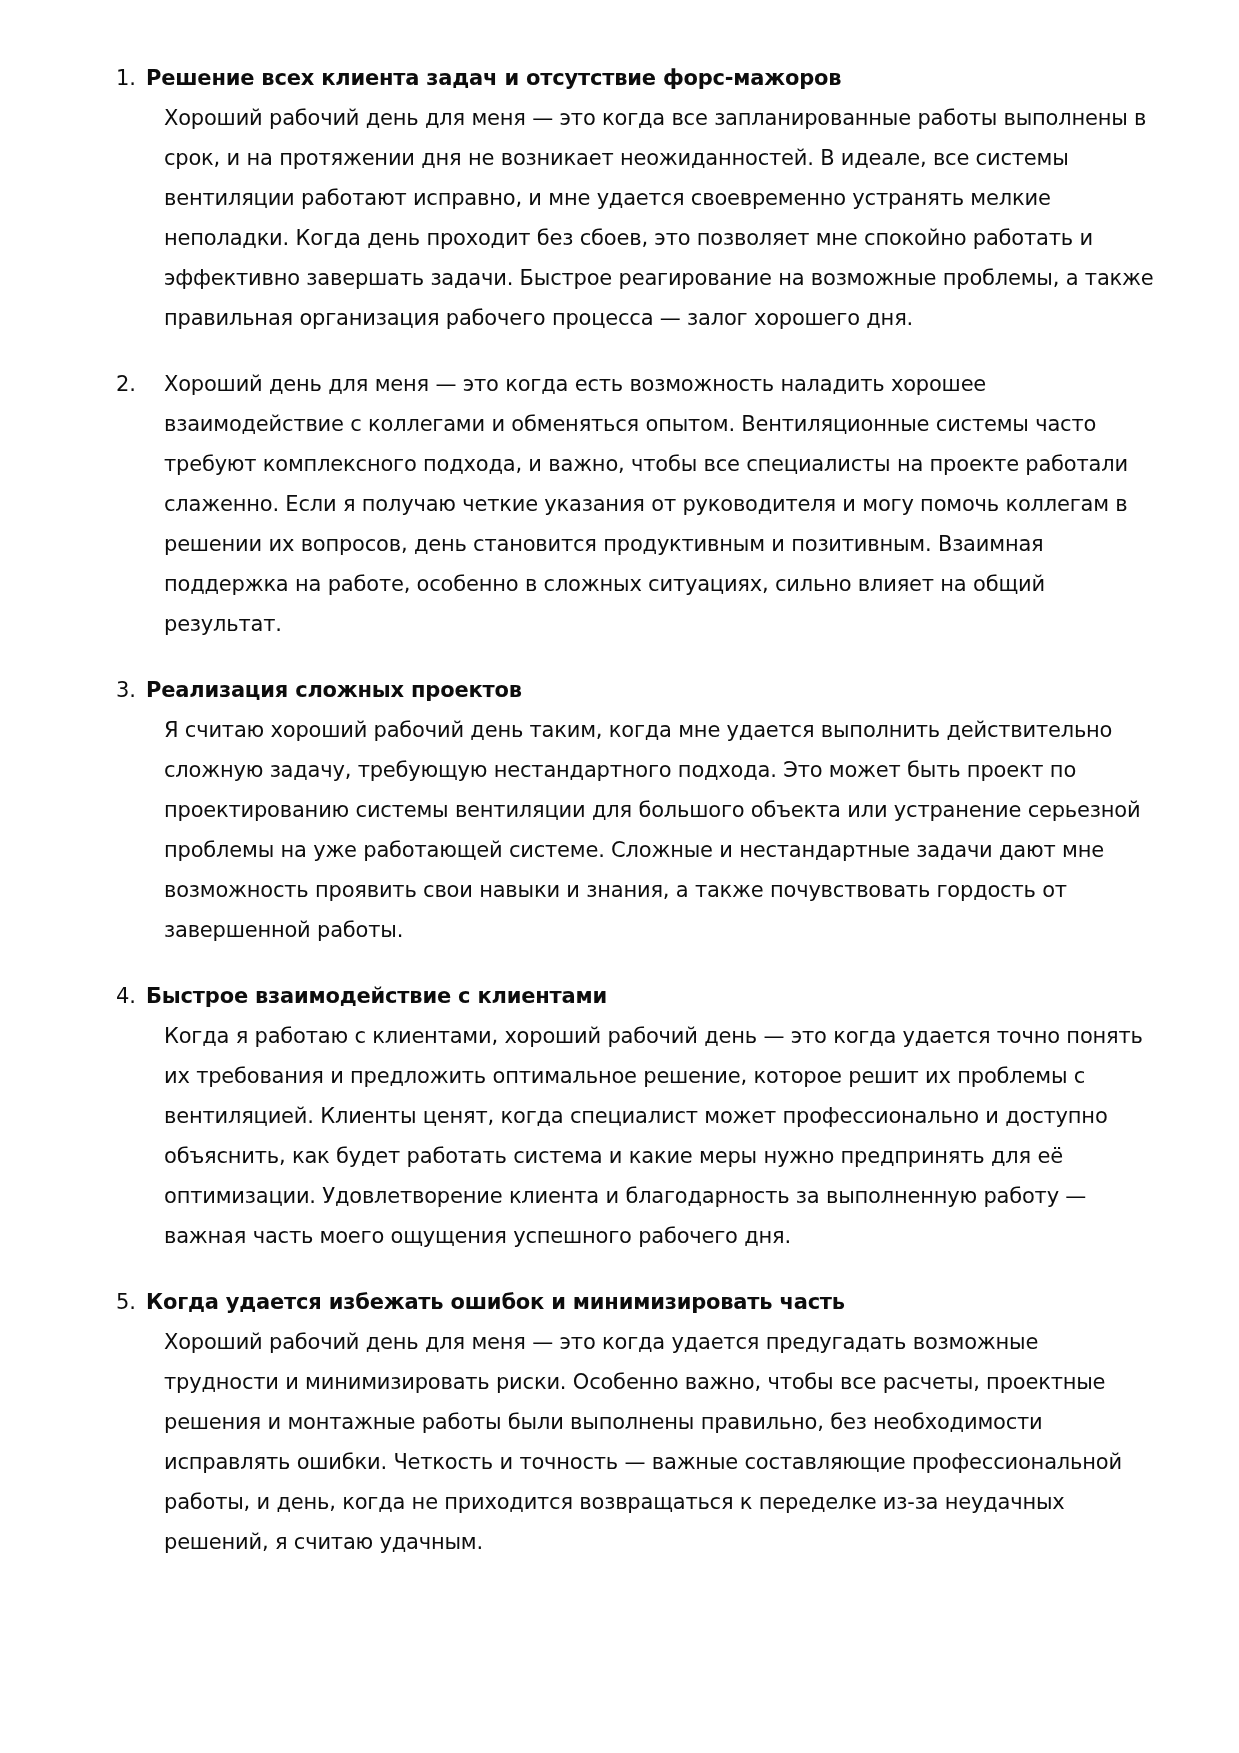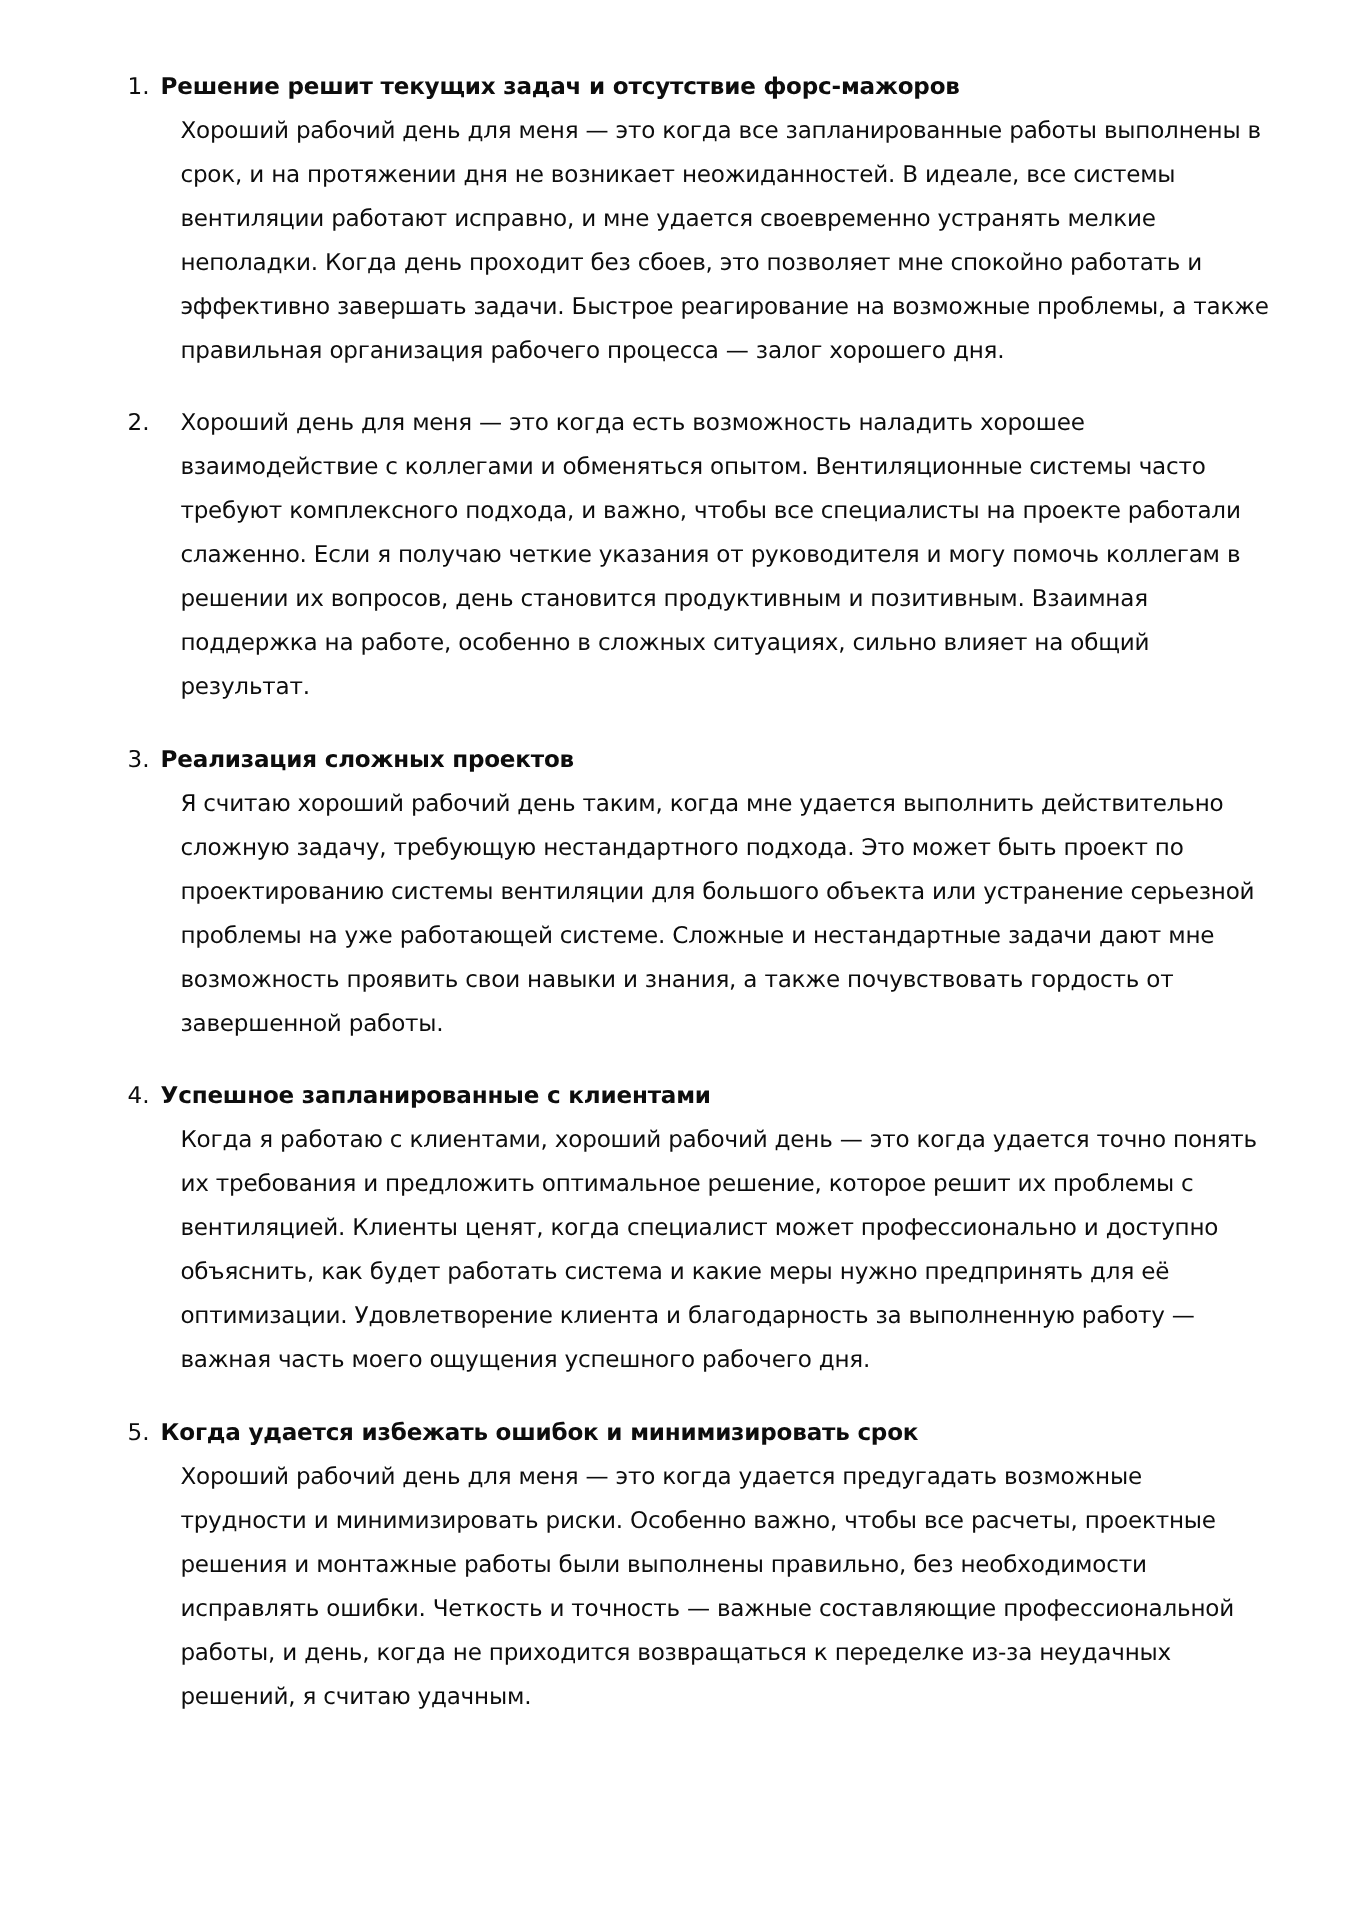--- a/index.html
+++ b/index.html
@@ -11,36 +11,36 @@
   .title { margin-left: 30px; font-weight: bold; font-size: 21px; line-height: 40px; letter-spacing: -0.2px; }
   .body { margin-left: 48px; font-size: 21px; line-height: 40px; letter-spacing: -0.2px; }
 </style>
 </head>
 <body>
 
 <div class="doc">
   <ol class="items">
     <li class="item">
       <span class="num">1.</span>
-      <div class="title">Решение решит текущих задач и отсутствие форс-мажоров</div>
+      <div class="title">Решение всех клиента задач и отсутствие форс-мажоров</div>
       <div class="body">Хороший рабочий день для меня — это когда все запланированные работы выполнены в срок, и на протяжении дня не возникает неожиданностей. В идеале, все системы вентиляции работают исправно, и мне удается своевременно устранять мелкие неполадки. Когда день проходит без сбоев, это позволяет мне спокойно работать и эффективно завершать задачи. Быстрое реагирование на возможные проблемы, а также правильная организация рабочего процесса — залог хорошего дня.</div>
     </li>
     <li class="item">
       <span class="num">2.</span>
       <div class="body">Хороший день для меня — это когда есть возможность наладить хорошее взаимодействие с коллегами и обменяться опытом. Вентиляционные системы часто требуют комплексного подхода, и важно, чтобы все специалисты на проекте работали слаженно. Если я получаю четкие указания от руководителя и могу помочь коллегам в решении их вопросов, день становится продуктивным и позитивным. Взаимная поддержка на работе, особенно в сложных ситуациях, сильно влияет на общий результат.</div>
     </li>
     <li class="item">
       <span class="num">3.</span>
       <div class="title">Реализация сложных проектов</div>
       <div class="body">Я считаю хороший рабочий день таким, когда мне удается выполнить действительно сложную задачу, требующую нестандартного подхода. Это может быть проект по проектированию системы вентиляции для большого объекта или устранение серьезной проблемы на уже работающей системе. Сложные и нестандартные задачи дают мне возможность проявить свои навыки и знания, а также почувствовать гордость от завершенной работы.</div>
     </li>
     <li class="item">
       <span class="num">4.</span>
-      <div class="title">Успешное запланированные с клиентами</div>
+      <div class="title">Быстрое взаимодействие с клиентами</div>
       <div class="body">Когда я работаю с клиентами, хороший рабочий день — это когда удается точно понять их требования и предложить оптимальное решение, которое решит их проблемы с вентиляцией. Клиенты ценят, когда специалист может профессионально и доступно объяснить, как будет работать система и какие меры нужно предпринять для её оптимизации. Удовлетворение клиента и благодарность за выполненную работу — важная часть моего ощущения успешного рабочего дня.</div>
     </li>
     <li class="item">
       <span class="num">5.</span>
-      <div class="title">Когда удается избежать ошибок и минимизировать срок</div>
+      <div class="title">Когда удается избежать ошибок и минимизировать часть</div>
       <div class="body">Хороший рабочий день для меня — это когда удается предугадать возможные трудности и минимизировать риски. Особенно важно, чтобы все расчеты, проектные решения и монтажные работы были выполнены правильно, без необходимости исправлять ошибки. Четкость и точность — важные составляющие профессиональной работы, и день, когда не приходится возвращаться к переделке из-за неудачных решений, я считаю удачным.</div>
     </li>
   </ol>
 </div>
 
 </body></html>

